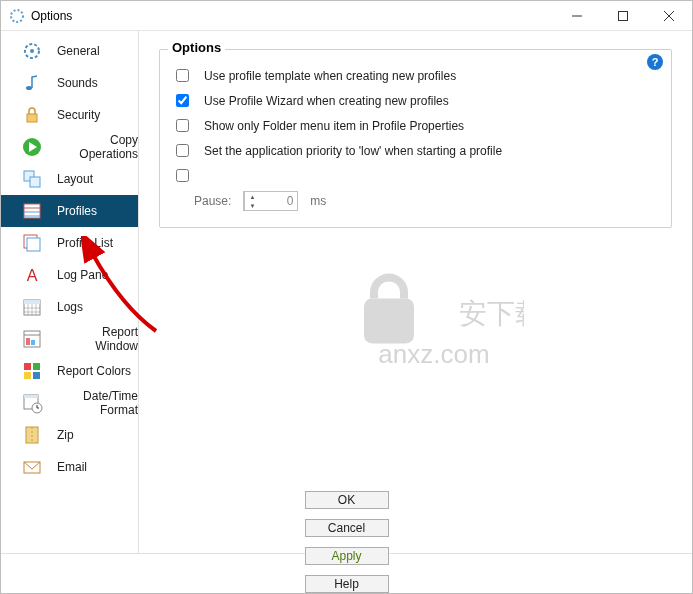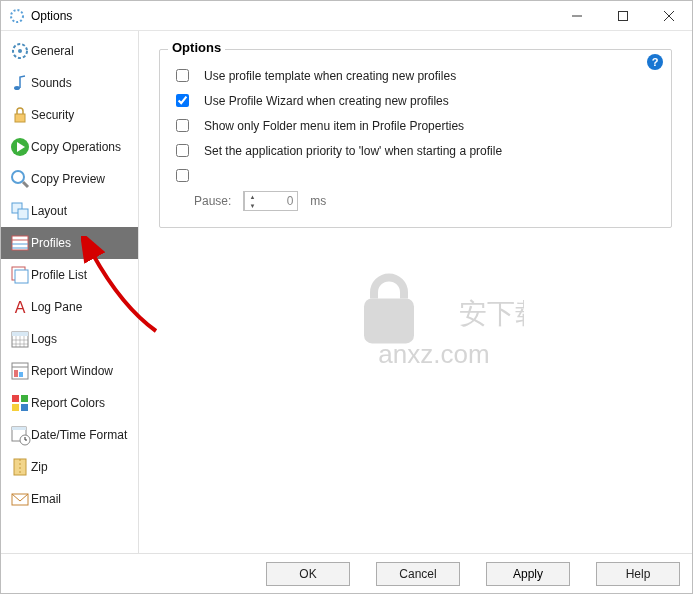--- a/index.html
+++ b/index.html
@@ -5,37 +5,37 @@
   * { box-sizing: border-box; font-family: "Segoe UI", Tahoma, sans-serif; }
   body { margin: 0; background: #fff; width: 693px; height: 594px; overflow: hidden; position: relative; }
   .window { width: 693px; height: 594px; border: 1px solid #bdbdbd; position: relative; background: #fff; }
   .titlebar { height: 30px; display: flex; align-items: center; padding-left: 8px; border-bottom: 1px solid #e5e5e5; }
   .titlebar .tb-icon { width: 16px; height: 16px; margin-right: 6px; }
   .titlebar .tb-title { font-size: 12px; color: #000; flex: 1; }
   .titlebar .winbtn { width: 46px; height: 30px; display: flex; align-items: center; justify-content: center; }
   .winbtn svg { width: 10px; height: 10px; }
   .content { display: flex; height: calc(100% - 30px - 40px); }
   .sidebar { width: 138px; background: #fff; border-right: 1px solid #e1e1e1; overflow-y: auto; padding: 4px 0; }
-  .sidebar-item { display: flex; align-items: center; height: 32px; padding-left: 8px; gap: 0; font-size: 12px; color: #222; cursor: pointer; text-align: right; }
-  .sidebar-item.selected { background: #737373; color: #fff; }
+  .sidebar-item { display: flex; align-items: center; height: 32px; padding-left: 20px; gap: 14px; font-size: 12px; color: #222; cursor: pointer; text-align: right; }
+  .sidebar-item.selected { background: #0c4a6e; color: #fff; }
   .sidebar-item .s-icon { width: 22px; height: 22px; display: flex; align-items: center; justify-content: center; flex-shrink: 0; }
   .main { flex: 1; padding: 18px 20px; position: relative; }
   .fieldset { border: 1px solid #d0d0d0; border-radius: 2px; padding: 10px 12px 16px 12px; position: relative; }
   .fs-title { position: absolute; top: -10px; left: 8px; background: #fff; padding: 0 4px; font-weight: bold; font-size: 13px; color: #000; }
   .help-icon { position: absolute; top: 4px; right: 8px; width: 16px; height: 16px; border-radius: 50%; background: #1976d2; color: #fff; font-size: 11px; font-weight: bold; display: flex; align-items: center; justify-content: center; }
   .opt-row { display: flex; align-items: center; font-size: 12px; color: #222; margin: 6px 0; gap: 12px; }
   .opt-row input[type=checkbox] { width: 13px; height: 13px; }
   .pause-row { display: flex; align-items: center; font-size: 12px; color: #707070; margin-left: 22px; margin-top: 6px; gap: 12px; }
   .spinner { display: inline-flex; align-items: center; border: 1px solid #c1c1c1; height: 20px; background: #fff; }
   .spinner .sp-input { width: 38px; border: none; text-align: right; font-size: 12px; padding: 0 4px; outline: none; color: #888; background: #fff; }
   .spinner .sp-btns { display: flex; flex-direction: column; height: 18px; border-left: 1px solid #c1c1c1; }
   .spinner .sp-btns div { width: 14px; height: 9px; display: flex; align-items: center; justify-content: center; font-size: 6px; color: #555; }
-  .footer { position: absolute; bottom: 0; left: 0; right: 0; height: 40px; border-top: 1px solid #e1e1e1; display: flex; align-items: center; justify-content: flex-end; padding: 0 12px; gap: 26px; }
+  .footer { position: absolute; bottom: 0; left: 0; right: 0; height: 40px; border-top: 1px solid #e1e1e1; display: flex; align-items: center; justify-content: flex-end; padding: 0 12px; gap: 10px; flex-direction: column; }
   .btn { width: 84px; height: 24px; font-size: 12px; border: 1px solid #adadad; background: #f3f3f3; color: #222; cursor: pointer; }
-  .btn.disabled { color: #000000; cursor: default; }
+  .btn.disabled { color: #4d7c0f; cursor: default; }
   .arrow-annotation { position: absolute; left: 80px; top: 235px; pointer-events: none; }
   .watermark { position: absolute; left: 50%; top: 50%; transform: translate(-40%, -20%); color: #d9d9d9; font-size: 30px; text-align: center; line-height: 1.2; pointer-events: none; user-select: none; }
 </style>
 </head>
 <body>
 
 <div class="window">
 
   <div class="titlebar">
     <span class="tb-icon">
@@ -93,29 +93,20 @@
         <span>Security</span>
       </div>
       <div class="sidebar-item">
         <span class="s-icon">
             <svg viewBox="0 0 22 22">
               <circle cx="11" cy="11" r="9" fill="#3db13d"></circle>
               <polygon points="8,6 8,16 16,11" fill="#fff"></polygon>
             </svg>
           </span>
         <span>Copy Operations</span>
-      </div>
-      <div class="sidebar-item">
-        <span class="s-icon">
-            <svg viewBox="0 0 22 22">
-              <circle cx="9" cy="9" r="6" fill="none" stroke="#5aa0d8" stroke-width="2"></circle>
-              <line x1="14" y1="14" x2="19" y2="19" stroke="#888" stroke-width="3"></line>
-            </svg>
-          </span>
-        <span>Copy Preview</span>
       </div>
       <div class="sidebar-item">
         <span class="s-icon">
             <svg viewBox="0 0 22 22">
               <rect x="3" y="3" width="10" height="10" fill="#e3f2fd" stroke="#5aa0d8"></rect>
               <rect x="9" y="9" width="10" height="10" fill="#e3f2fd" stroke="#5aa0d8"></rect>
             </svg>
           </span>
         <span>Layout</span>
       </div>

